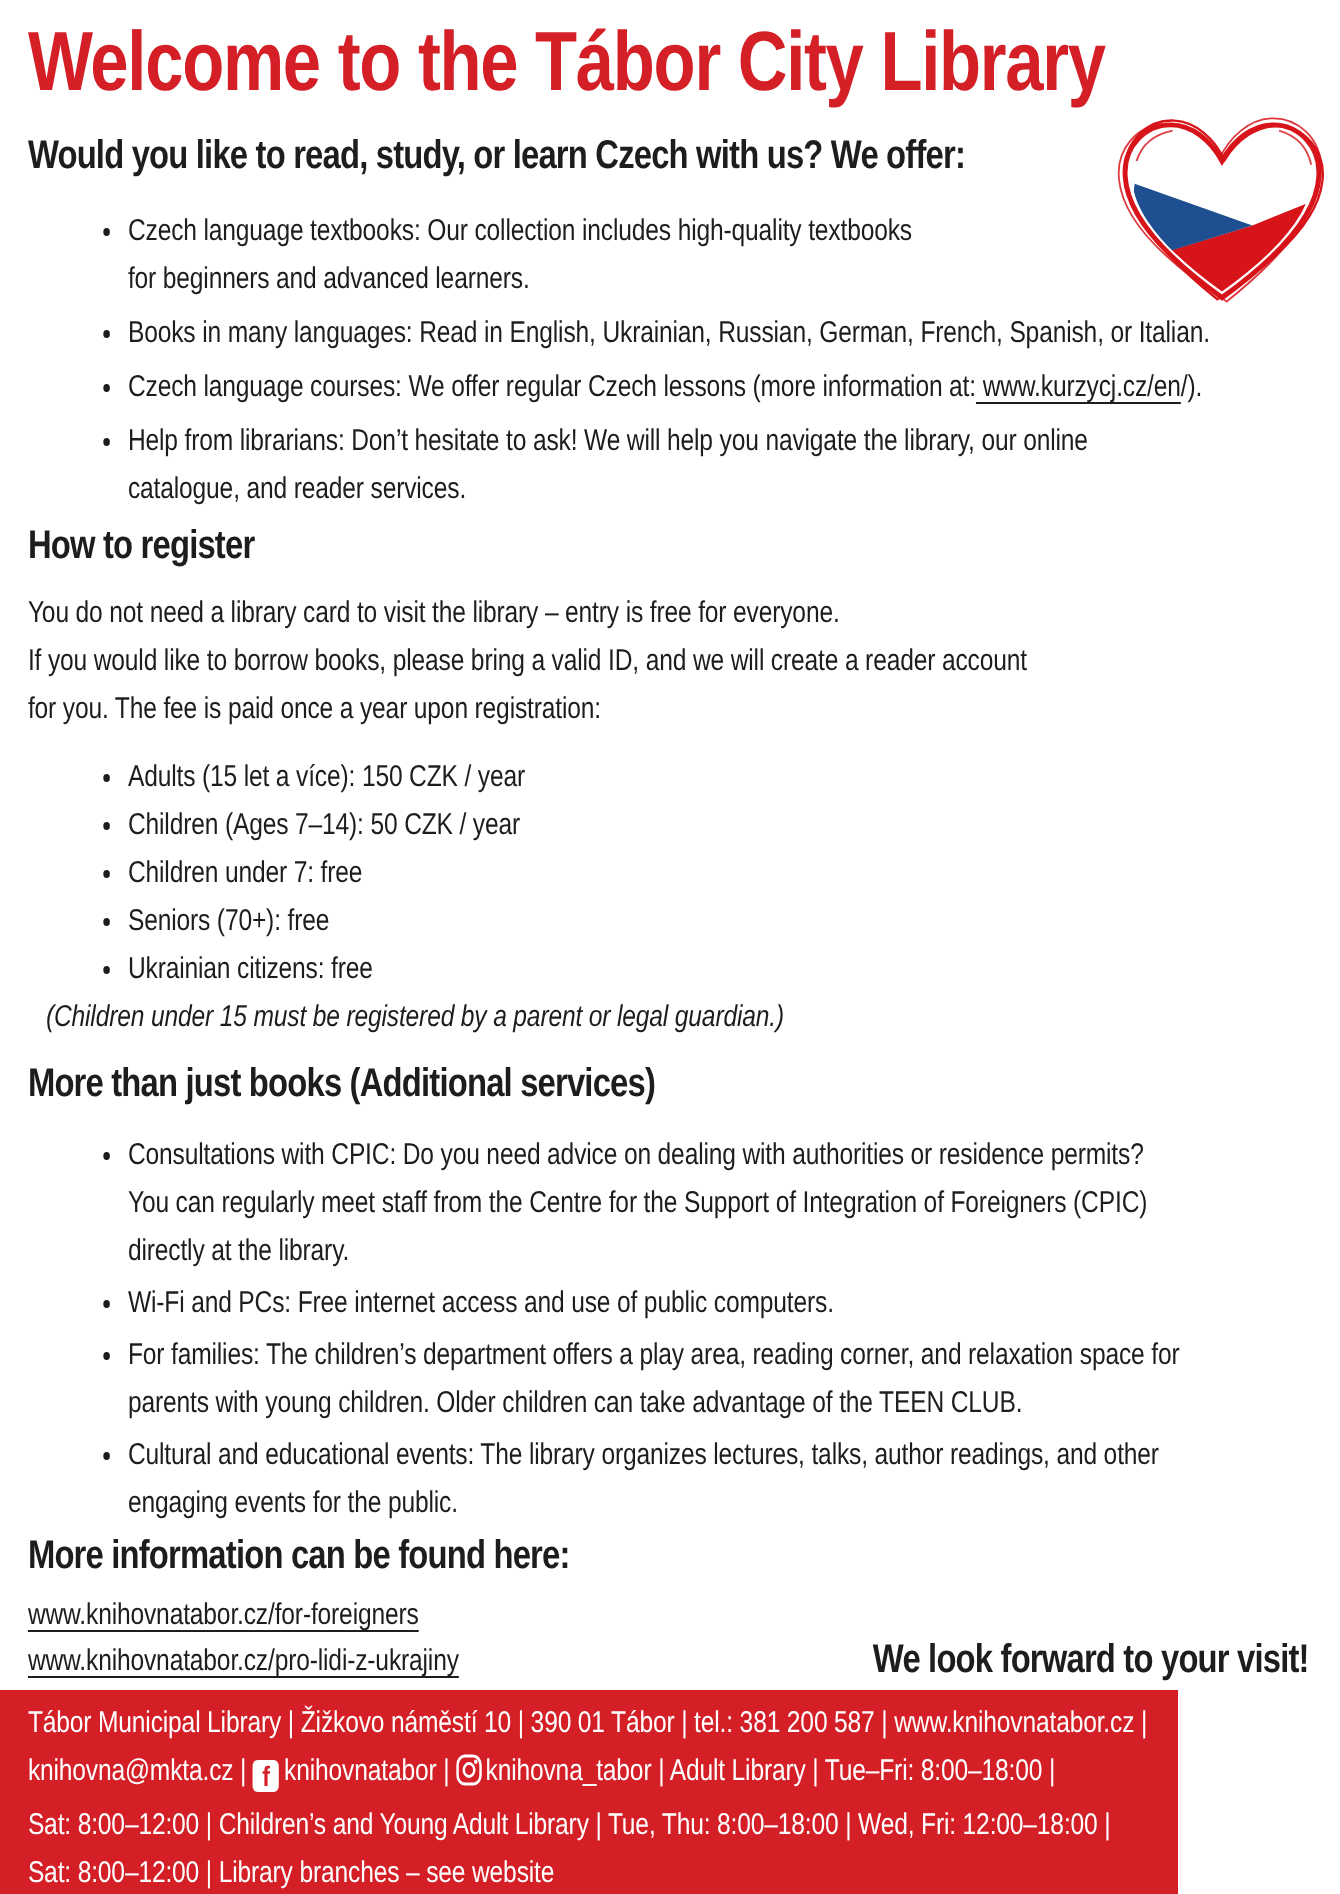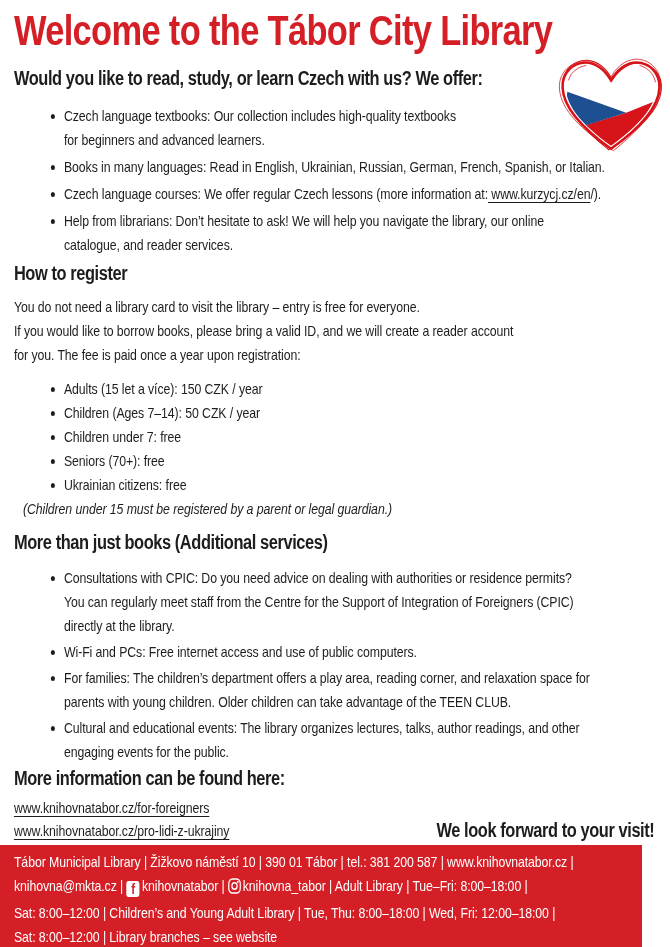--- a/index.html
+++ b/index.html
@@ -31,21 +31,21 @@
   #services-list li{margin-bottom:2px;}
 
   .paragraph{margin-top:10px;font-size:15px;line-height:24px;letter-spacing:-0.1px;}
   .note{margin-top:2px;padding-left:11px;font-size:15px;line-height:22px;font-style:italic;letter-spacing:-0.1px;}
 
   a.doc-link{color:#1d1d1f;text-decoration:underline;text-underline-offset:3px;}
   .links-row{display:flex;justify-content:space-between;align-items:flex-end;margin-top:6px;padding-right:2px;}
   .links-col div{font-size:15px;line-height:23px;letter-spacing:-0.1px;}
   .farewell{font-size:20px;line-height:24px;font-weight:bold;letter-spacing:-0.5px;}
 
-  .footer{position:absolute;left:0;top:845px;width:642px;height:102px;background:#d41f26;overflow:hidden;}
+  .footer{position:absolute;left:0;top:845px;width:589px;height:102px;background:#d41f26;overflow:hidden;}
   .footer-inner{padding:5px 17px;color:#ffffff;font-size:15px;line-height:24px;letter-spacing:-0.1px;}
 
   .fb-badge{
     display:inline-block;width:16px;height:16px;background:#ffffff;border-radius:3px;
     color:#d41f26;font-weight:bold;font-size:14px;line-height:16px;text-align:center;
     vertical-align:-3px;margin:0 3px 0 4px;
   }
   .ig-badge{display:inline-block;vertical-align:-3px;margin:0 2px 0 4px;}
 
   .heart-logo{position:absolute;left:554px;top:52px;width:114px;height:112px;}

